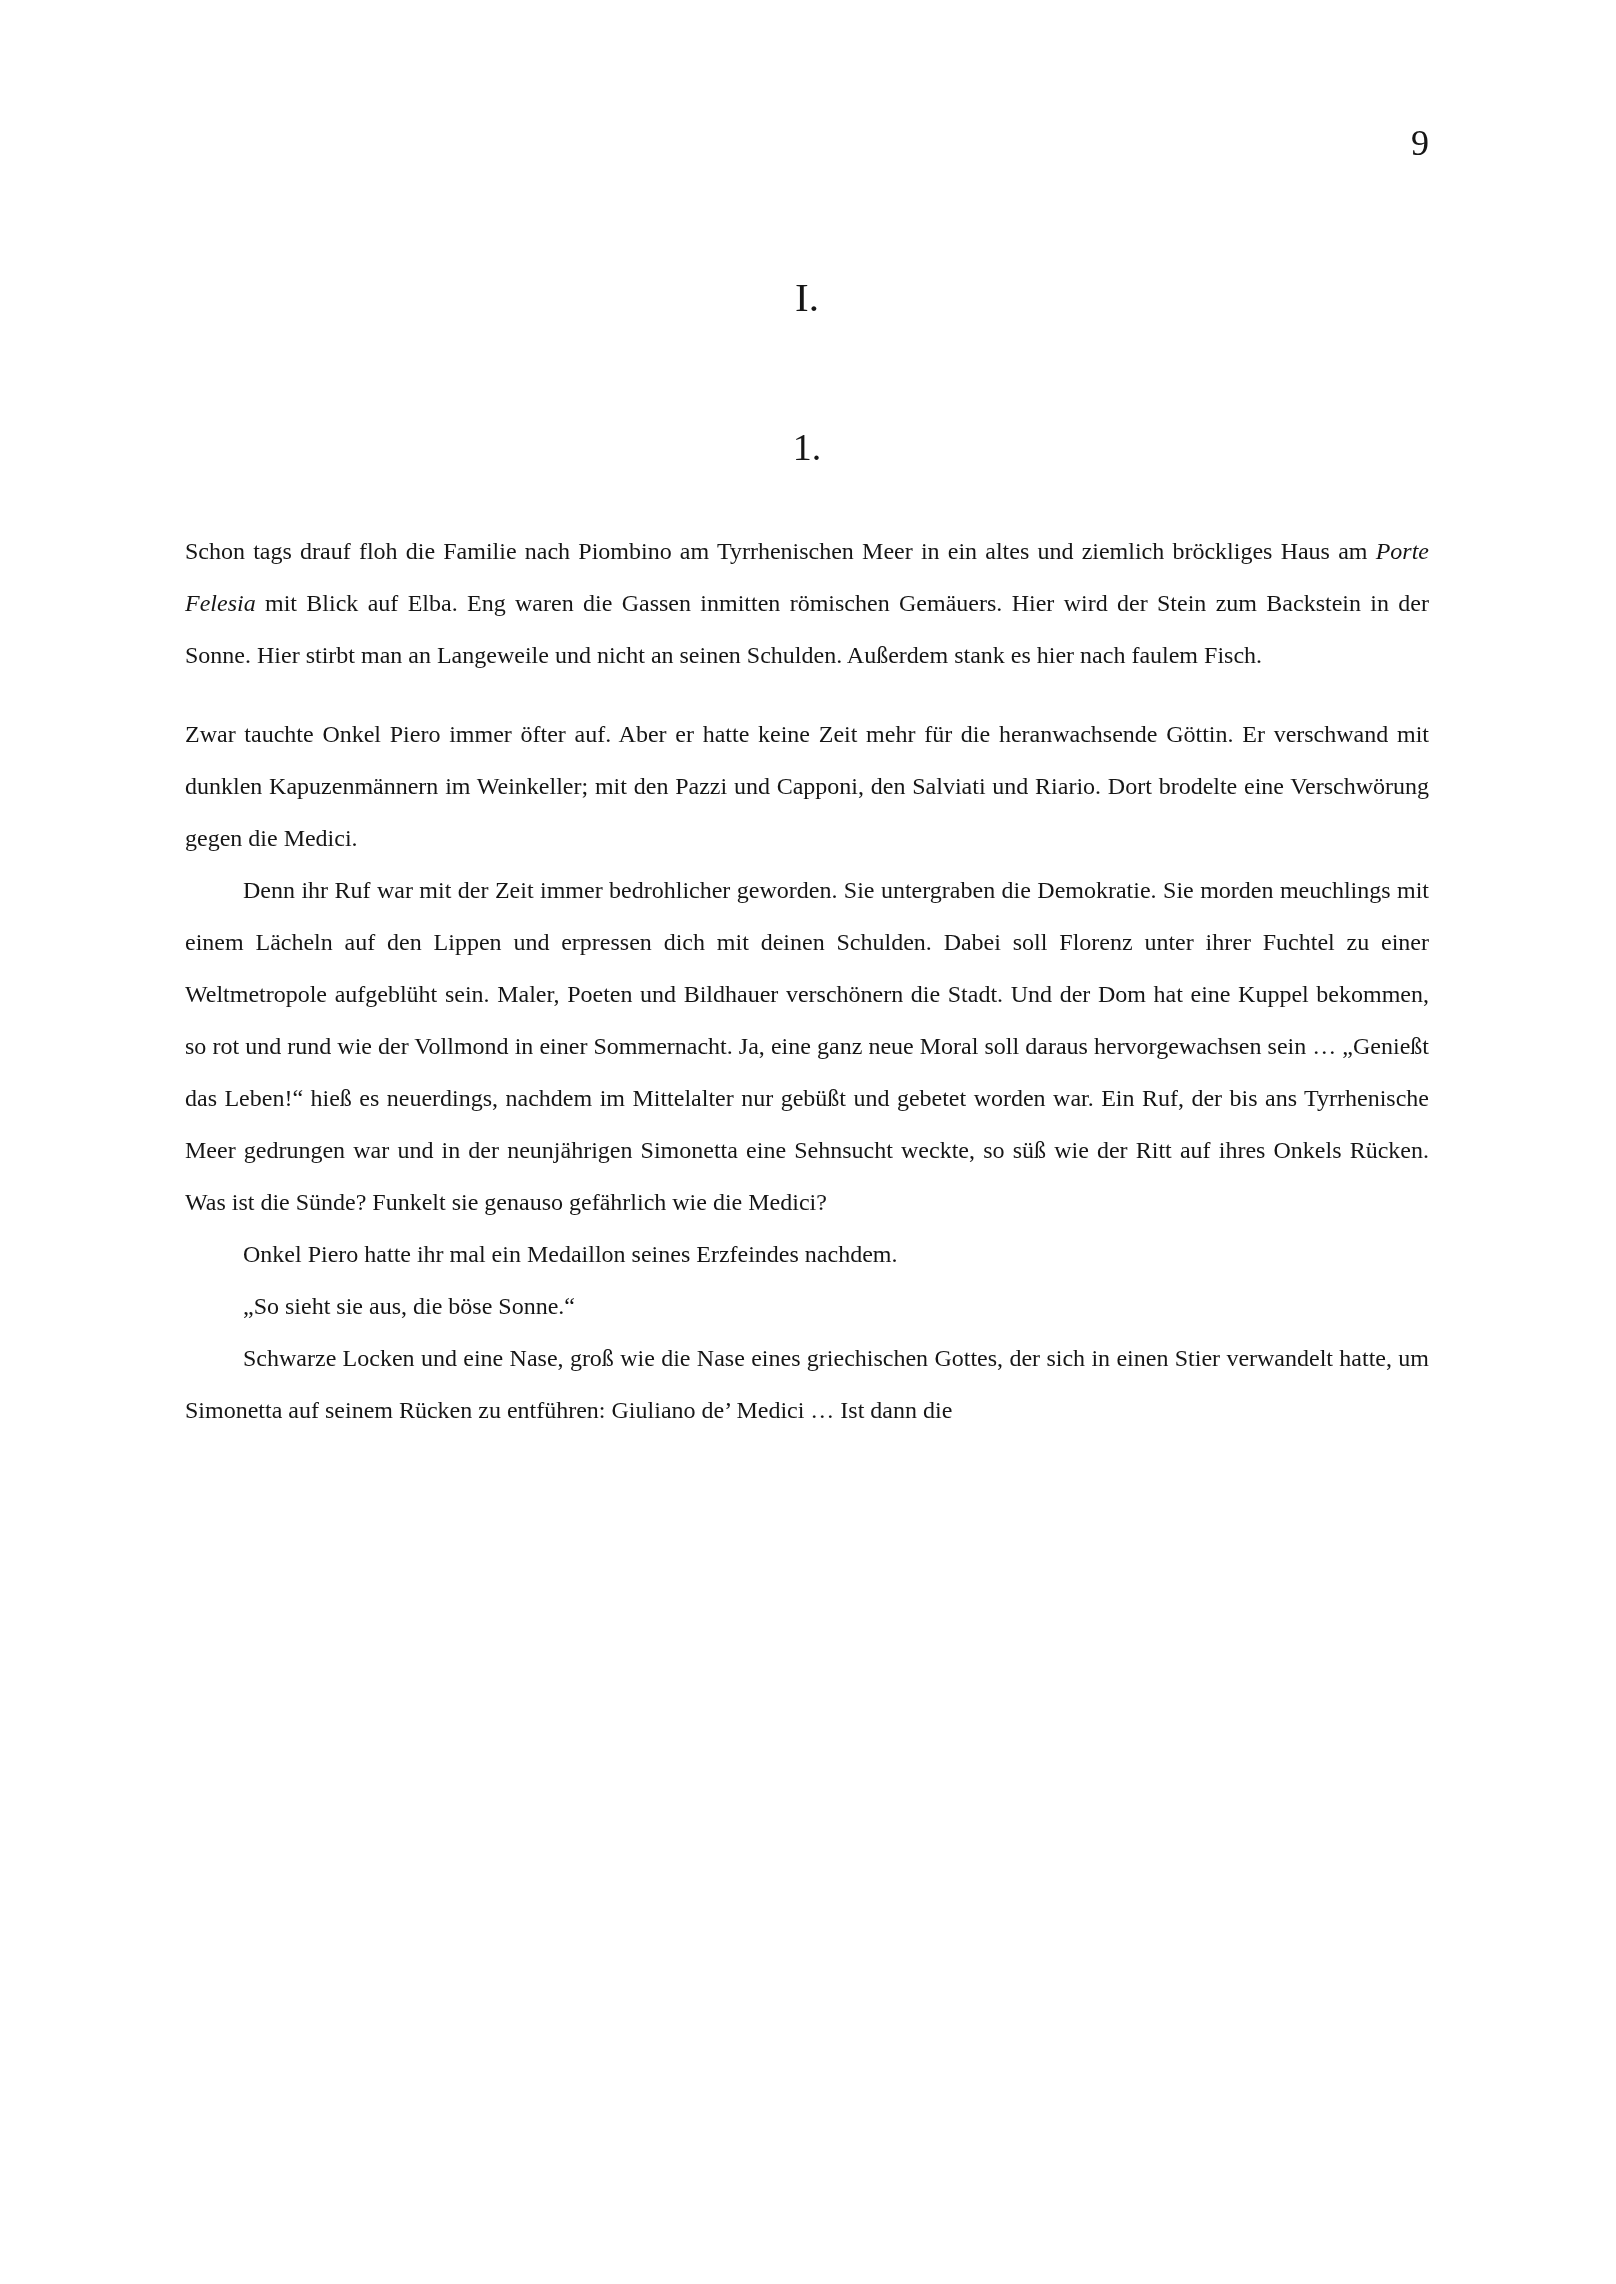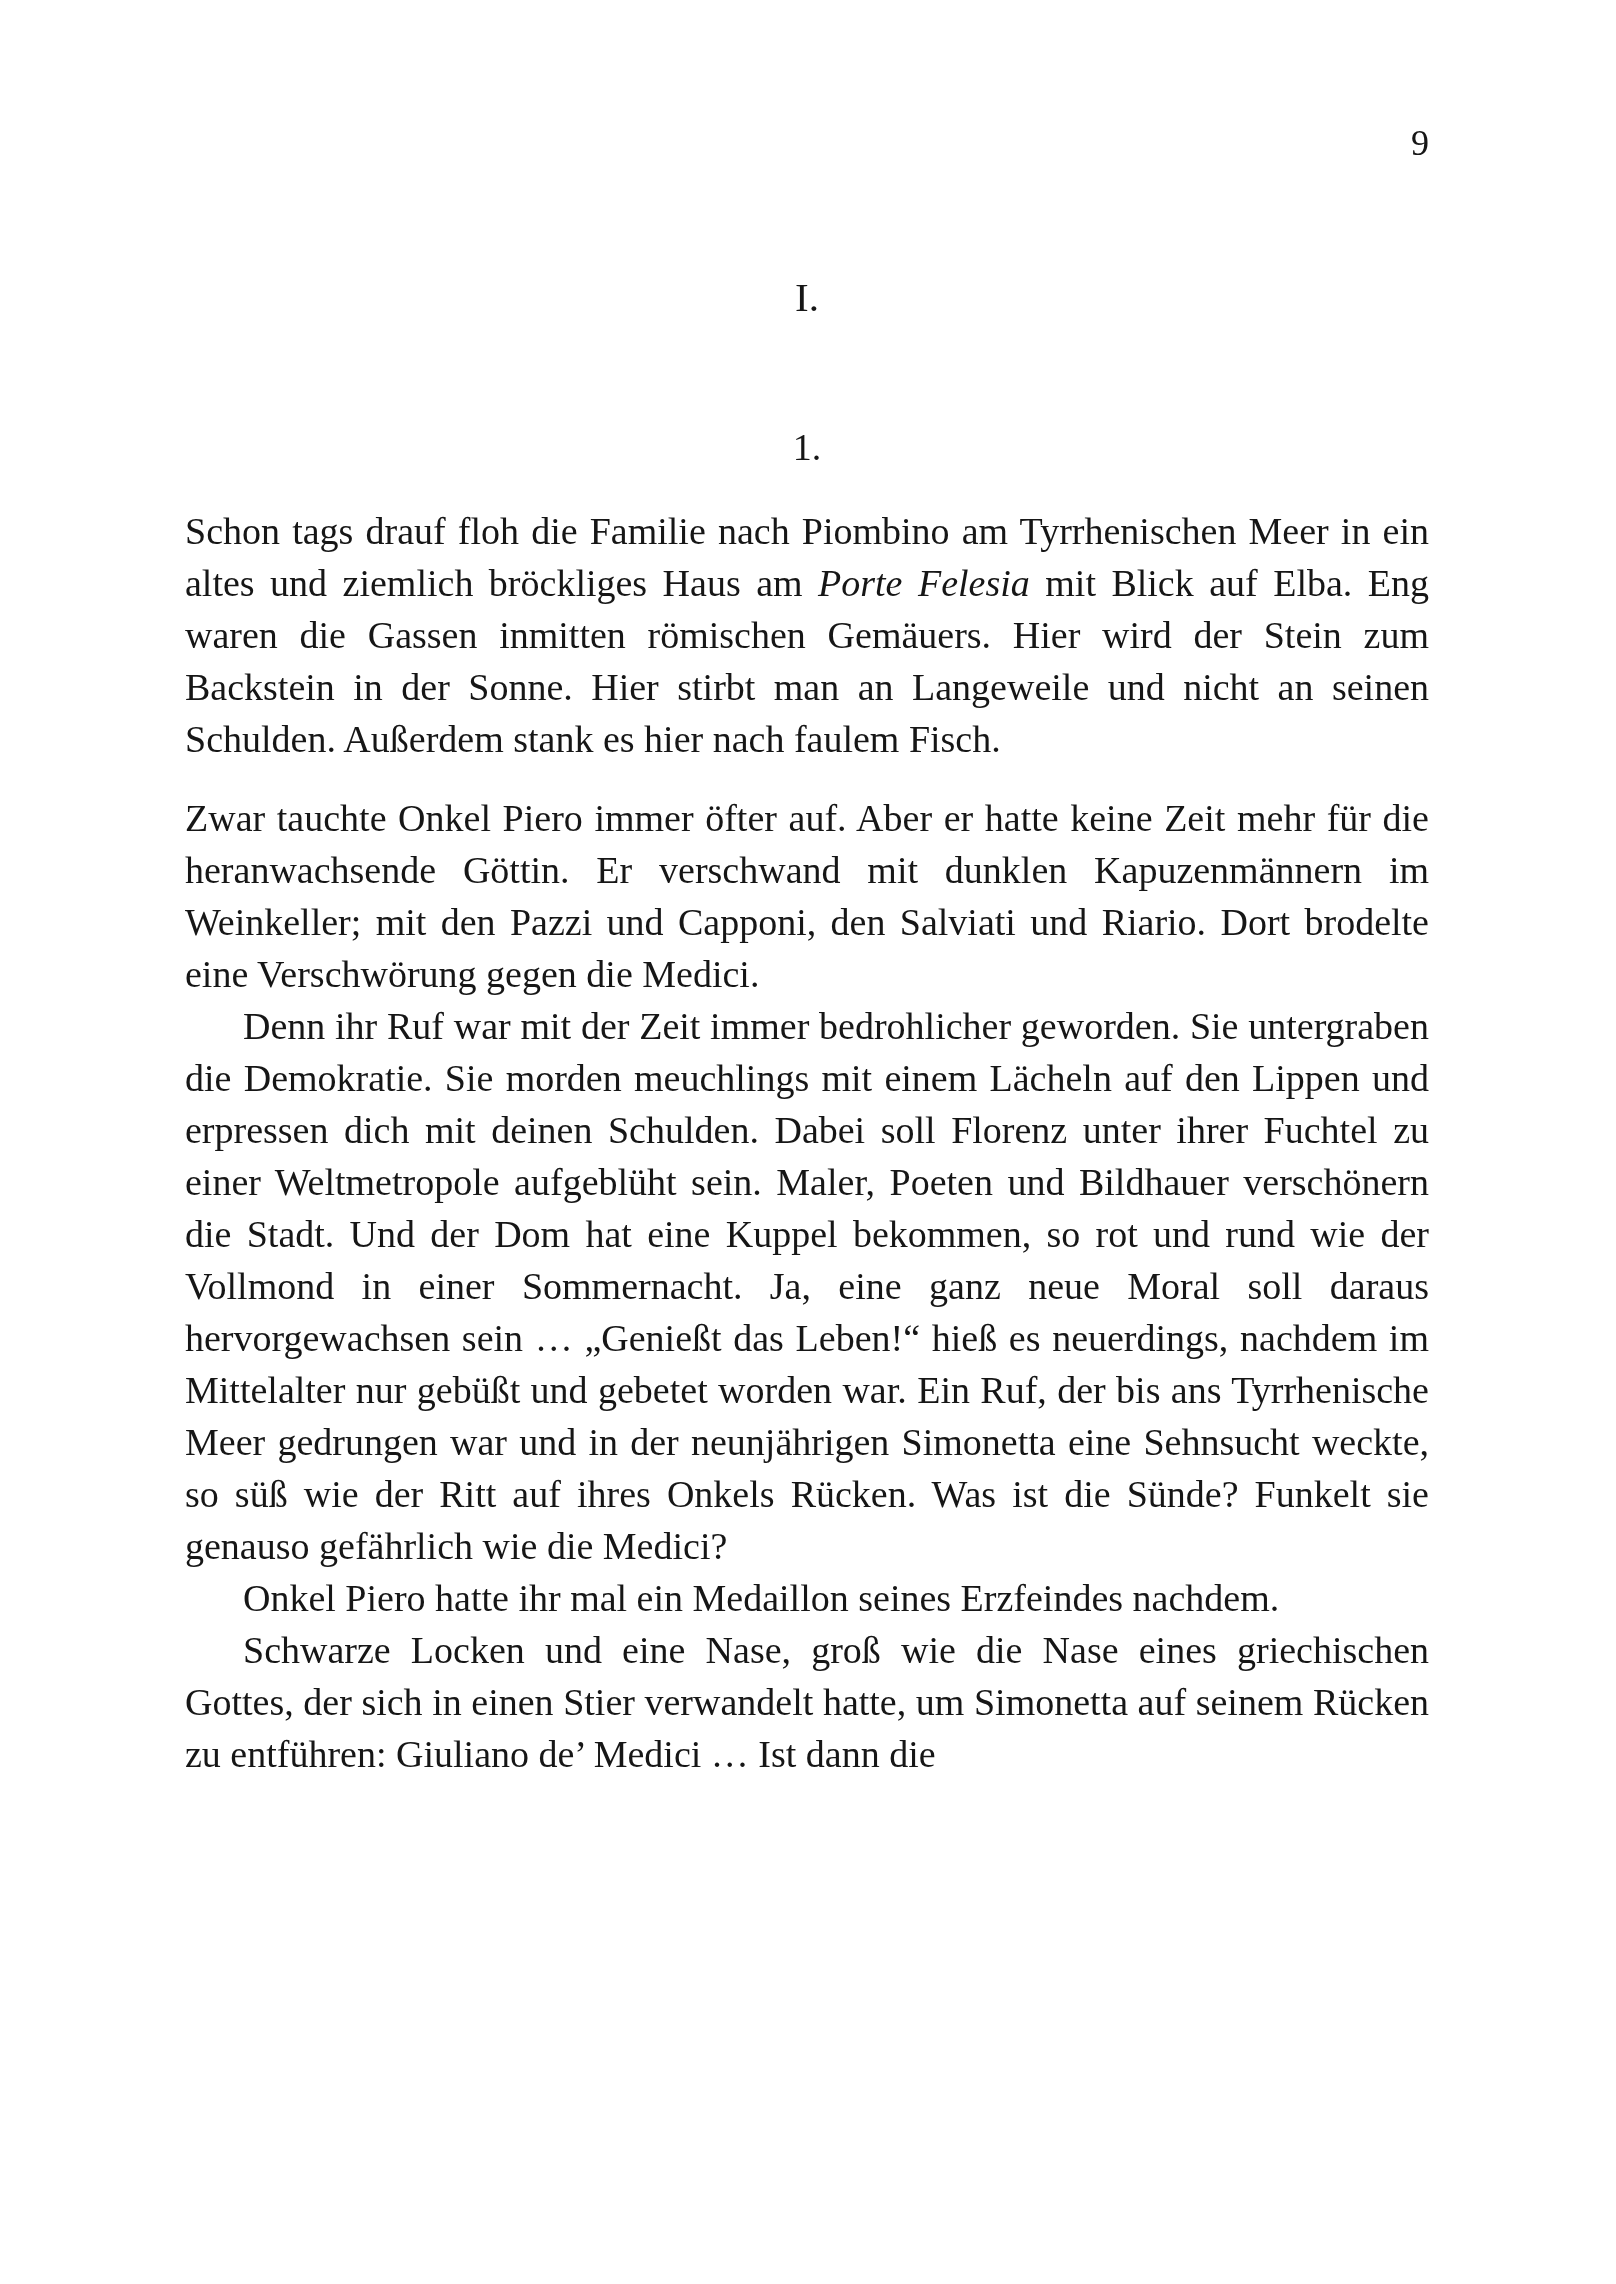--- a/index.html
+++ b/index.html
@@ -34,22 +34,22 @@
     margin: 116px 0 0 0;
   }
   .section-heading {
     text-align: center;
     font-size: 38px;
     font-weight: normal;
     line-height: 1;
     margin: 110px 0 0 0;
   }
   .body-text {
-    margin-top: 39px;
-    font-size: 38px;
+    margin-top: 59px;
+    font-size: 24px;
     line-height: 52px;
     text-align: justify;
     hyphens: auto;
     -webkit-hyphens: auto;
   }
   .body-text p {
     margin: 0;
     padding: 0;
   }
   .body-text p.space-before {
@@ -67,16 +67,17 @@
 
 <main class="page">
   <div class="page-number">9</div>
   <div class="chapter-heading">I.</div>
   <div class="section-heading">1.</div>
   <div class="body-text" id="body-text">
       <p><span>Schon tags drauf floh die Familie nach Piombino am Tyrrhenischen Meer in ein altes und ziemlich bröckliges Haus am </span><span class="italic">Porte Felesia</span><span> mit Blick auf Elba. Eng waren die Gassen inmitten römischen Gemäuers. Hier wird der Stein zum Backstein in der Sonne. Hier stirbt man an Langeweile und nicht an seinen Schulden. Außerdem stank es hier nach faulem Fisch.</span></p>
       <p class="space-before"><span>Zwar tauchte Onkel Piero immer öfter auf. Aber er hatte keine Zeit mehr für die heranwachsende Göttin. Er verschwand mit dunklen Kapuzenmännern im Weinkeller; mit den Pazzi und Capponi, den Salviati und Riario. Dort brodelte eine Verschwörung gegen die Medici.</span></p>
       <p class="indent"><span>Denn ihr Ruf war mit der Zeit immer bedrohlicher geworden. Sie untergraben die Demokratie. Sie morden meuchlings mit einem Lächeln auf den Lippen und erpressen dich mit deinen Schulden. Dabei soll Florenz unter ihrer Fuchtel zu einer Weltmetropole aufgeblüht sein. Maler, Poeten und Bildhauer verschönern die Stadt. Und der Dom hat eine Kuppel bekommen, so rot und rund wie der Vollmond in einer Sommernacht. Ja, eine ganz neue Moral soll daraus hervorgewachsen sein … „Genießt das Leben!“ hieß es neuerdings, nachdem im Mittelalter nur gebüßt und gebetet worden war. Ein Ruf, der bis ans Tyrrhenische Meer gedrungen war und in der neunjährigen Simonetta eine Sehnsucht weckte, so süß wie der Ritt auf ihres Onkels Rücken. Was ist die Sünde? Funkelt sie genauso gefährlich wie die Medici?</span></p>
       <p class="indent"><span>Onkel Piero hatte ihr mal ein Medaillon seines Erzfeindes nachdem.</span></p>
+      <p class="indent"><span>„So sieht sie aus, die böse Sonne.“</span></p>
       <p class="indent"><span>Schwarze Locken und eine Nase, groß wie die Nase eines griechischen Gottes, der sich in einen Stier verwandelt hatte, um Simonetta auf seinem Rücken zu entführen: Giuliano de’ Medici … Ist dann die</span></p>
     </div>
 </main>
 
 
 </body></html>

